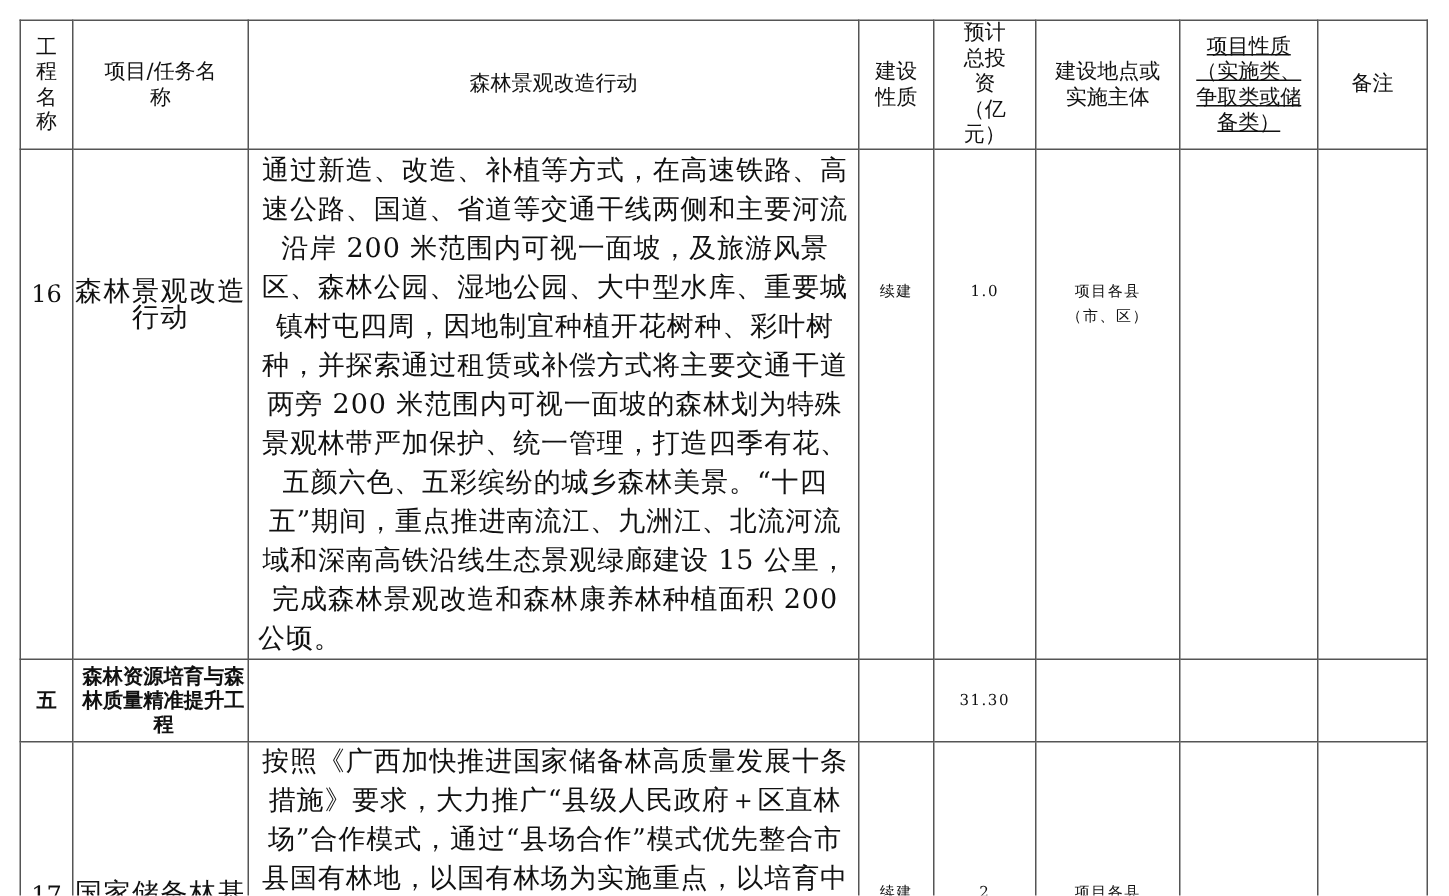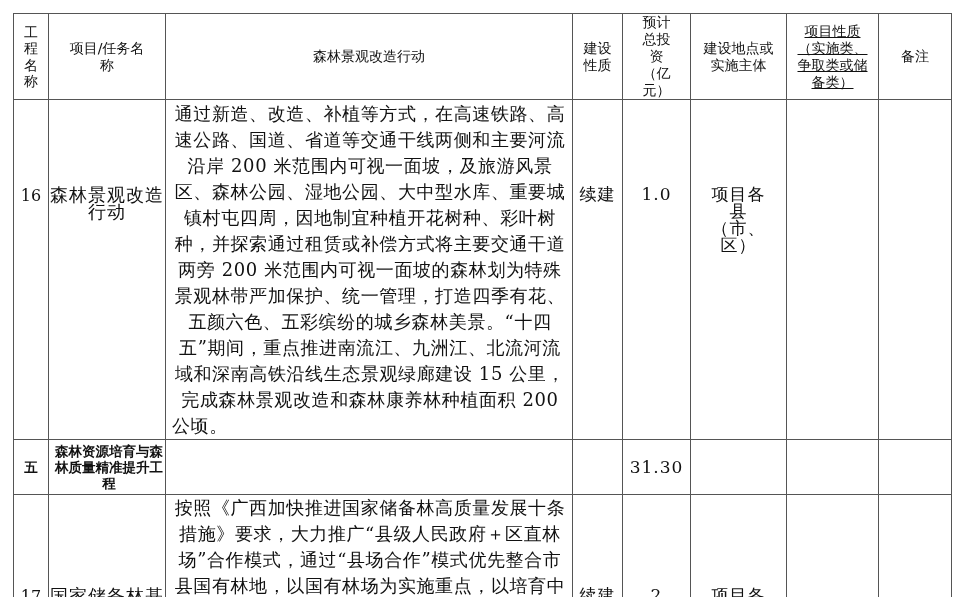--- a/index.html
+++ b/index.html
@@ -34,21 +34,21 @@
     letter-spacing: 0.6px;
     vertical-align: top !important;
     margin-left: 44px;
   }
   .r16 .content { padding-top: 1px !important; }
   .num { font-size: 16px; }
   .name { font-size: 18px; line-height: 17px; padding: 0 0 !important; letter-spacing: 1px; }
   .r16 .name, .r16 .num-col, .r16 .nature, .r16 .loc { vertical-align: top; padding-top: 86px !important; }
   .r17 .name, .r17 .num-col, .r17 .nature, .r17 .loc { vertical-align: top; padding-top: 92px !important; }
   .bold { font-weight: bold; font-family: "DejaVu Sans", "Liberation Sans", sans-serif; text-align: left; padding-left: 4px !important; font-size: 13.5px; line-height: 16px; }
-  .nature, .loc, .amount { font-size: 17px; line-height: 17px; letter-spacing: 1px; }
+  .nature, .loc, .amount { font-size: 10px; line-height: 17px; letter-spacing: 1px; }
   .tbl th.c1 { line-height: 16.5px; }
 </style>
 </head>
 <body>
 
 <table class="tbl">
   <colgroup>
     <col style="width:35px">
     <col style="width:117px">
     <col style="width:407px">

